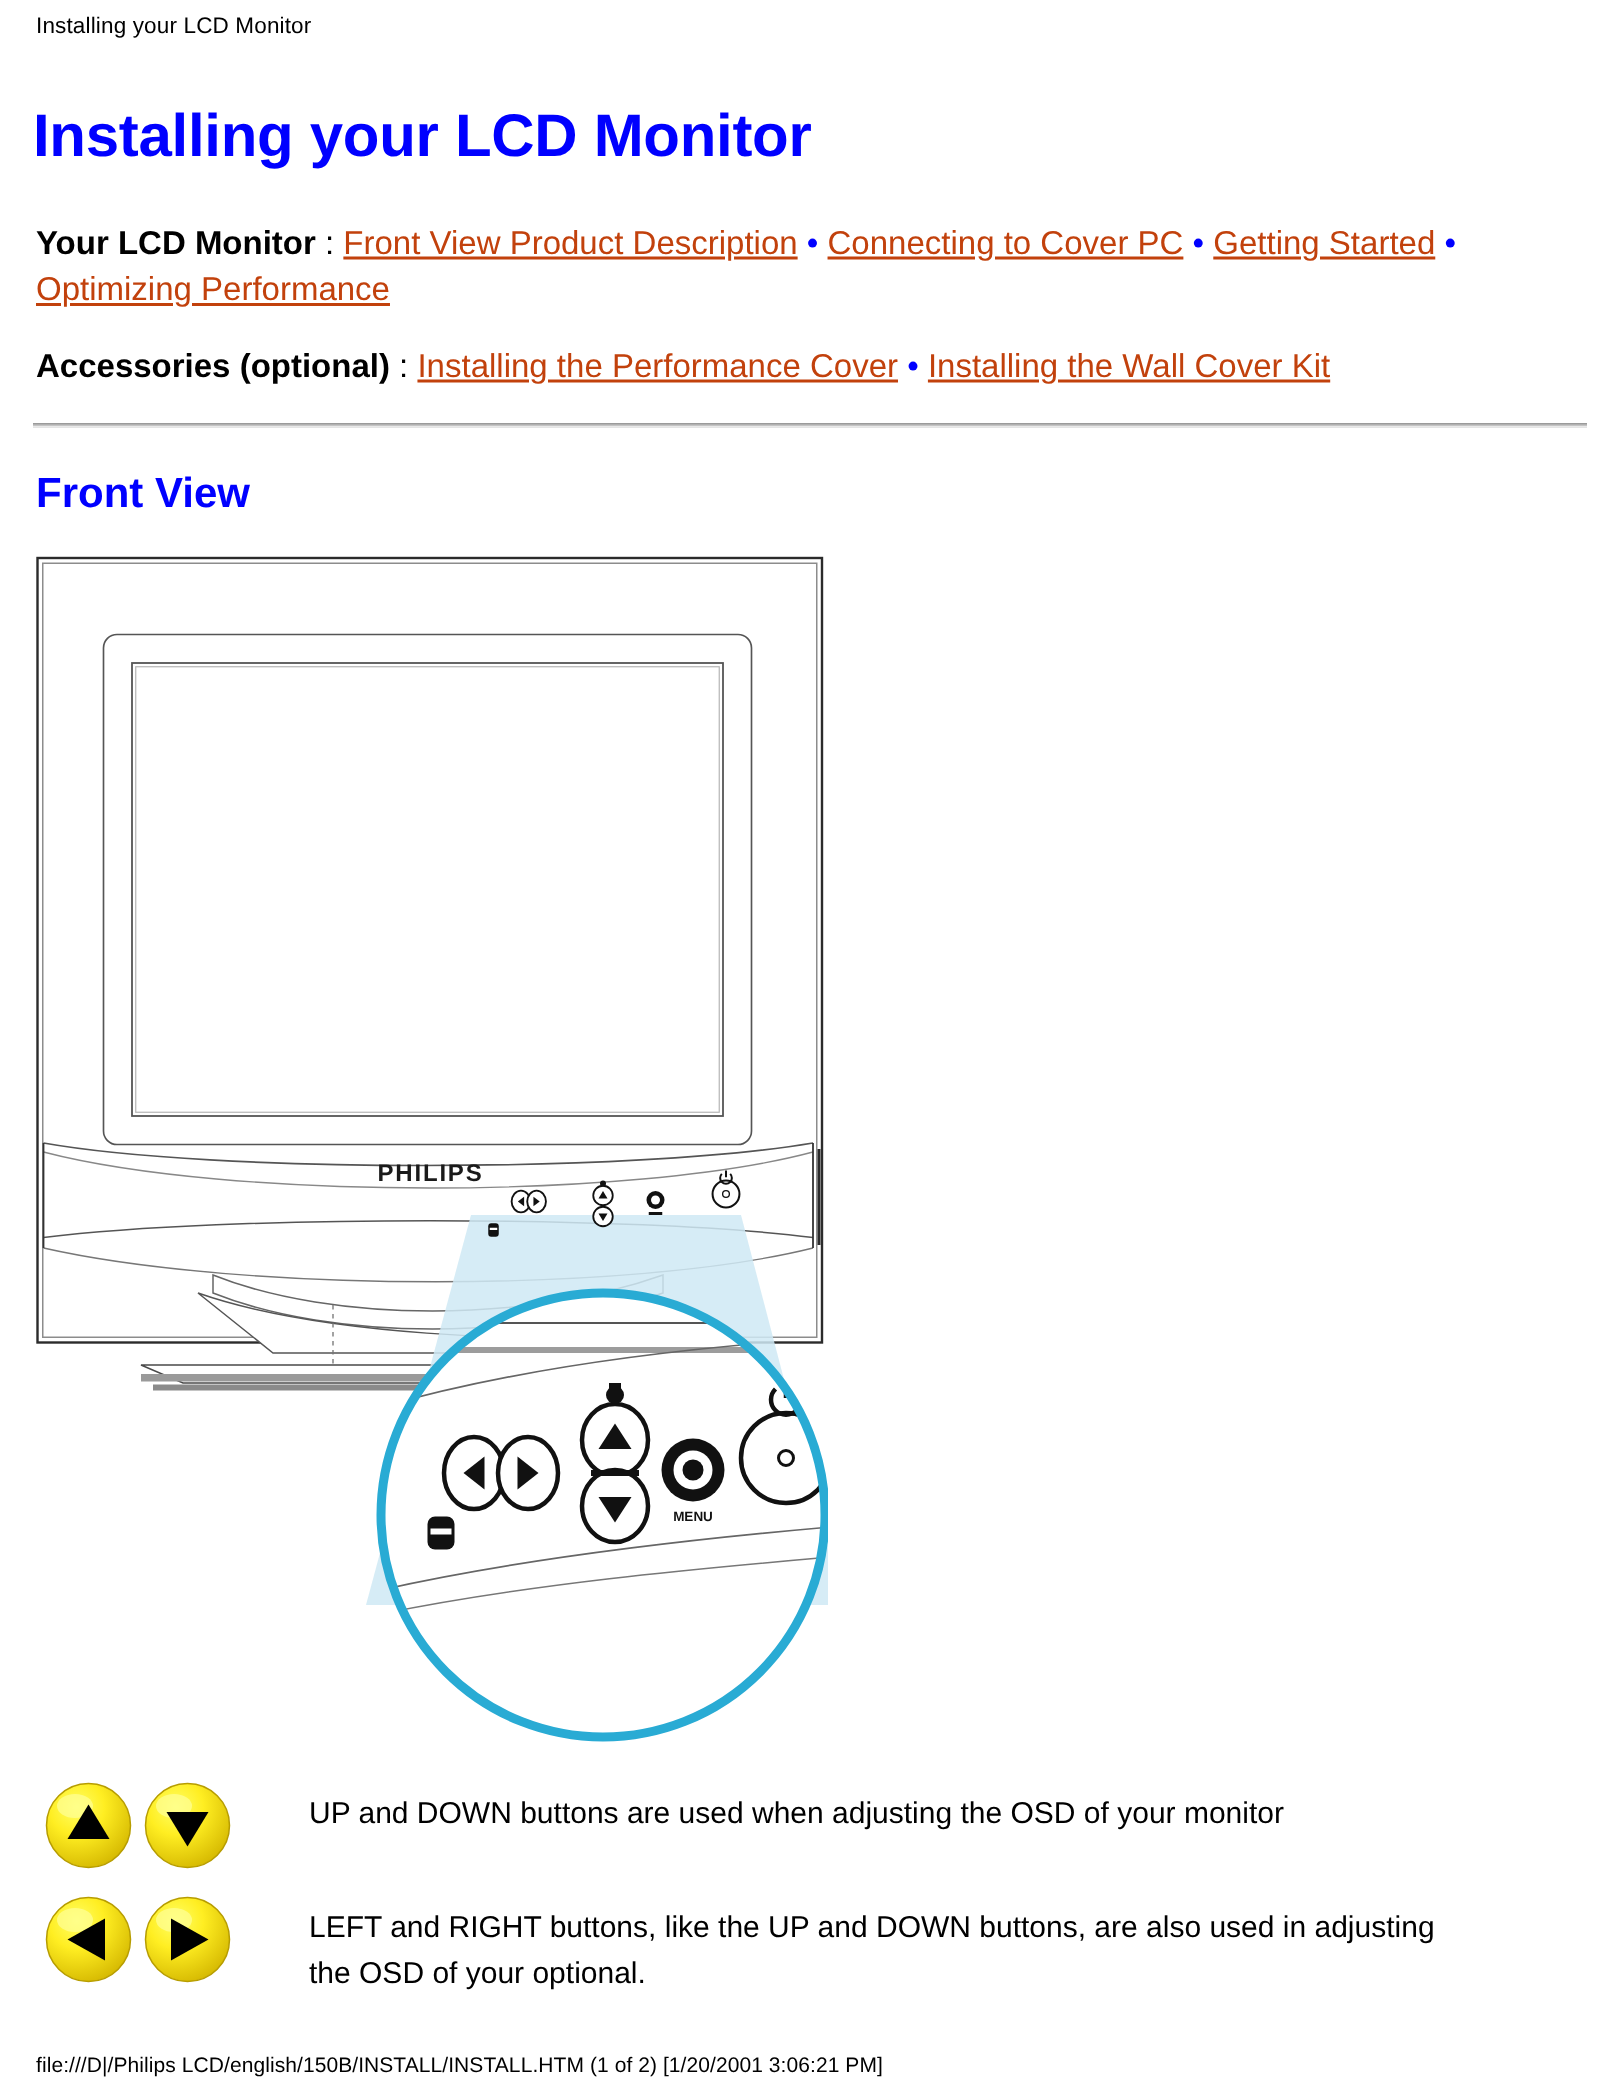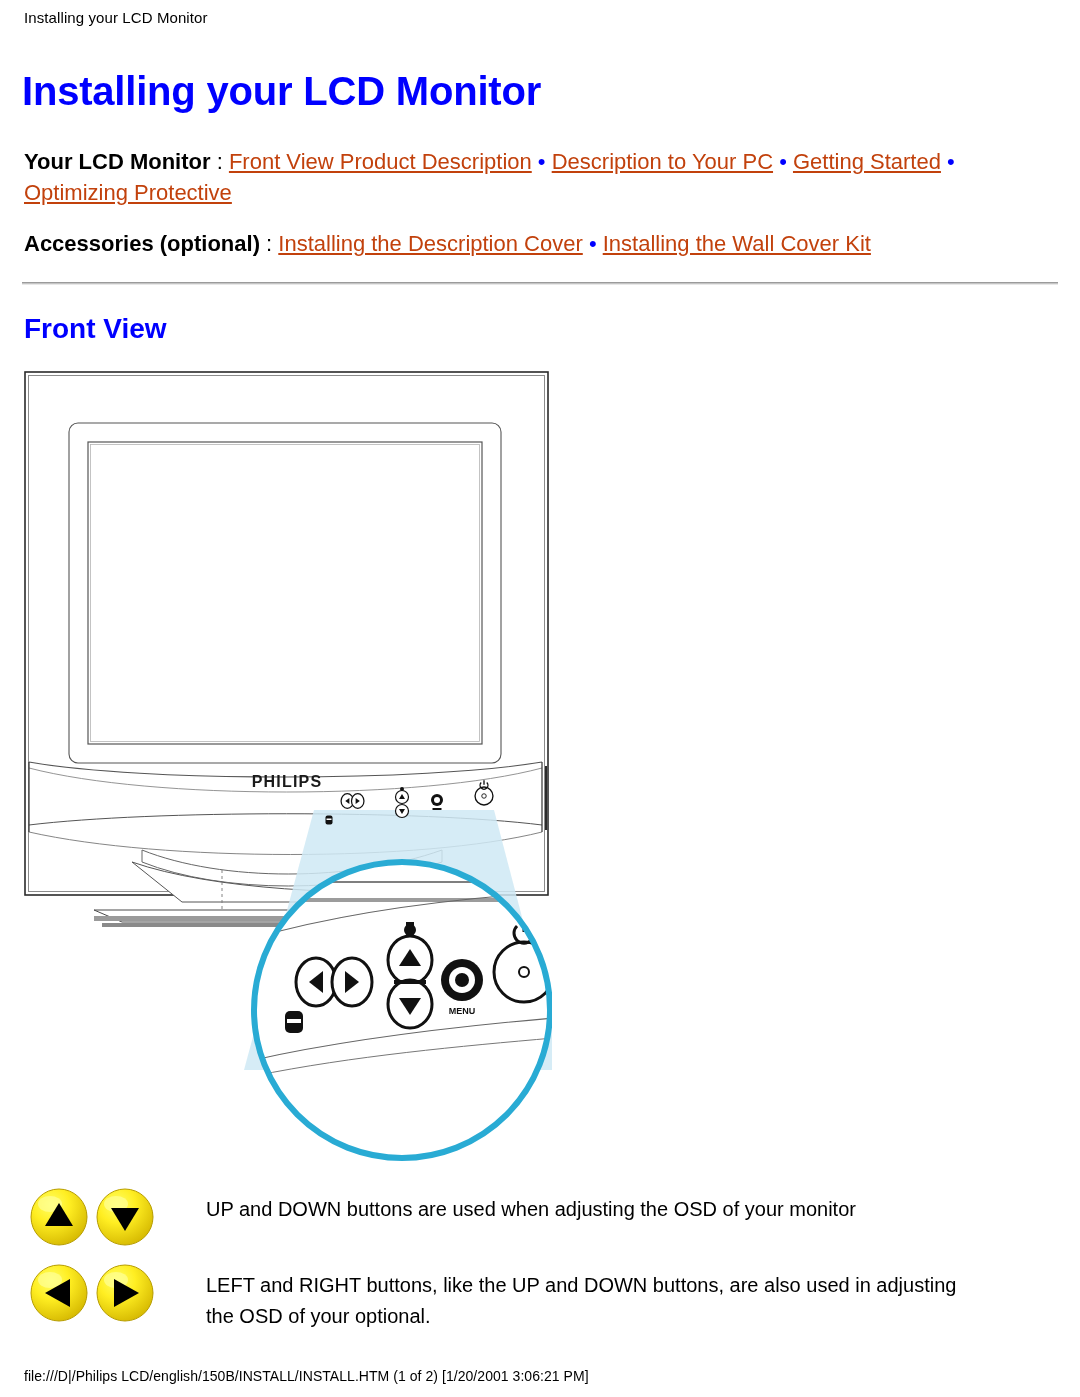--- a/index.html
+++ b/index.html
@@ -139,25 +139,25 @@
   }
 </style>
 </head>
 <body>
 
 <div class="page-header">Installing your LCD Monitor</div>
 
 <h1 class="main-title">Installing your LCD Monitor</h1>
 
 <div class="navline one">
-  <span class="label">Your LCD Monitor</span><span class="colon"> : </span><a href="#">Front View Product Description</a><span class="sep"> • </span><a href="#">Description to Your PC</a><span class="sep"> • </span><a href="#">Getting Started</a><span class="sep"> • </span><a href="#">Optimizing Protective</a>
+  <span class="label">Your LCD Monitor</span><span class="colon"> : </span><a href="#">Front View Product Description</a><span class="sep"> • </span><a href="#">Connecting to Cover PC</a><span class="sep"> • </span><a href="#">Getting Started</a><span class="sep"> • </span><a href="#">Optimizing Performance</a>
 </div>
 
 <div class="navline two">
-  <span class="label">Accessories (optional)</span><span class="colon"> : </span><a href="#">Installing the Description Cover</a><span class="sep"> • </span><a href="#">Installing the Wall Cover Kit</a>
+  <span class="label">Accessories (optional)</span><span class="colon"> : </span><a href="#">Installing the Performance Cover</a><span class="sep"> • </span><a href="#">Installing the Wall Cover Kit</a>
 </div>
 
 <div class="hr3d"></div>
 
 <h2 class="section-heading">Front View</h2>
 
 <div class="figure">
   <svg width="530" height="800" viewBox="0 0 530 800" xmlns="http://www.w3.org/2000/svg">
 
     <rect x="3" y="2" width="523" height="523" fill="#ffffff" stroke="#2b2b2b" stroke-width="1.6"></rect>

